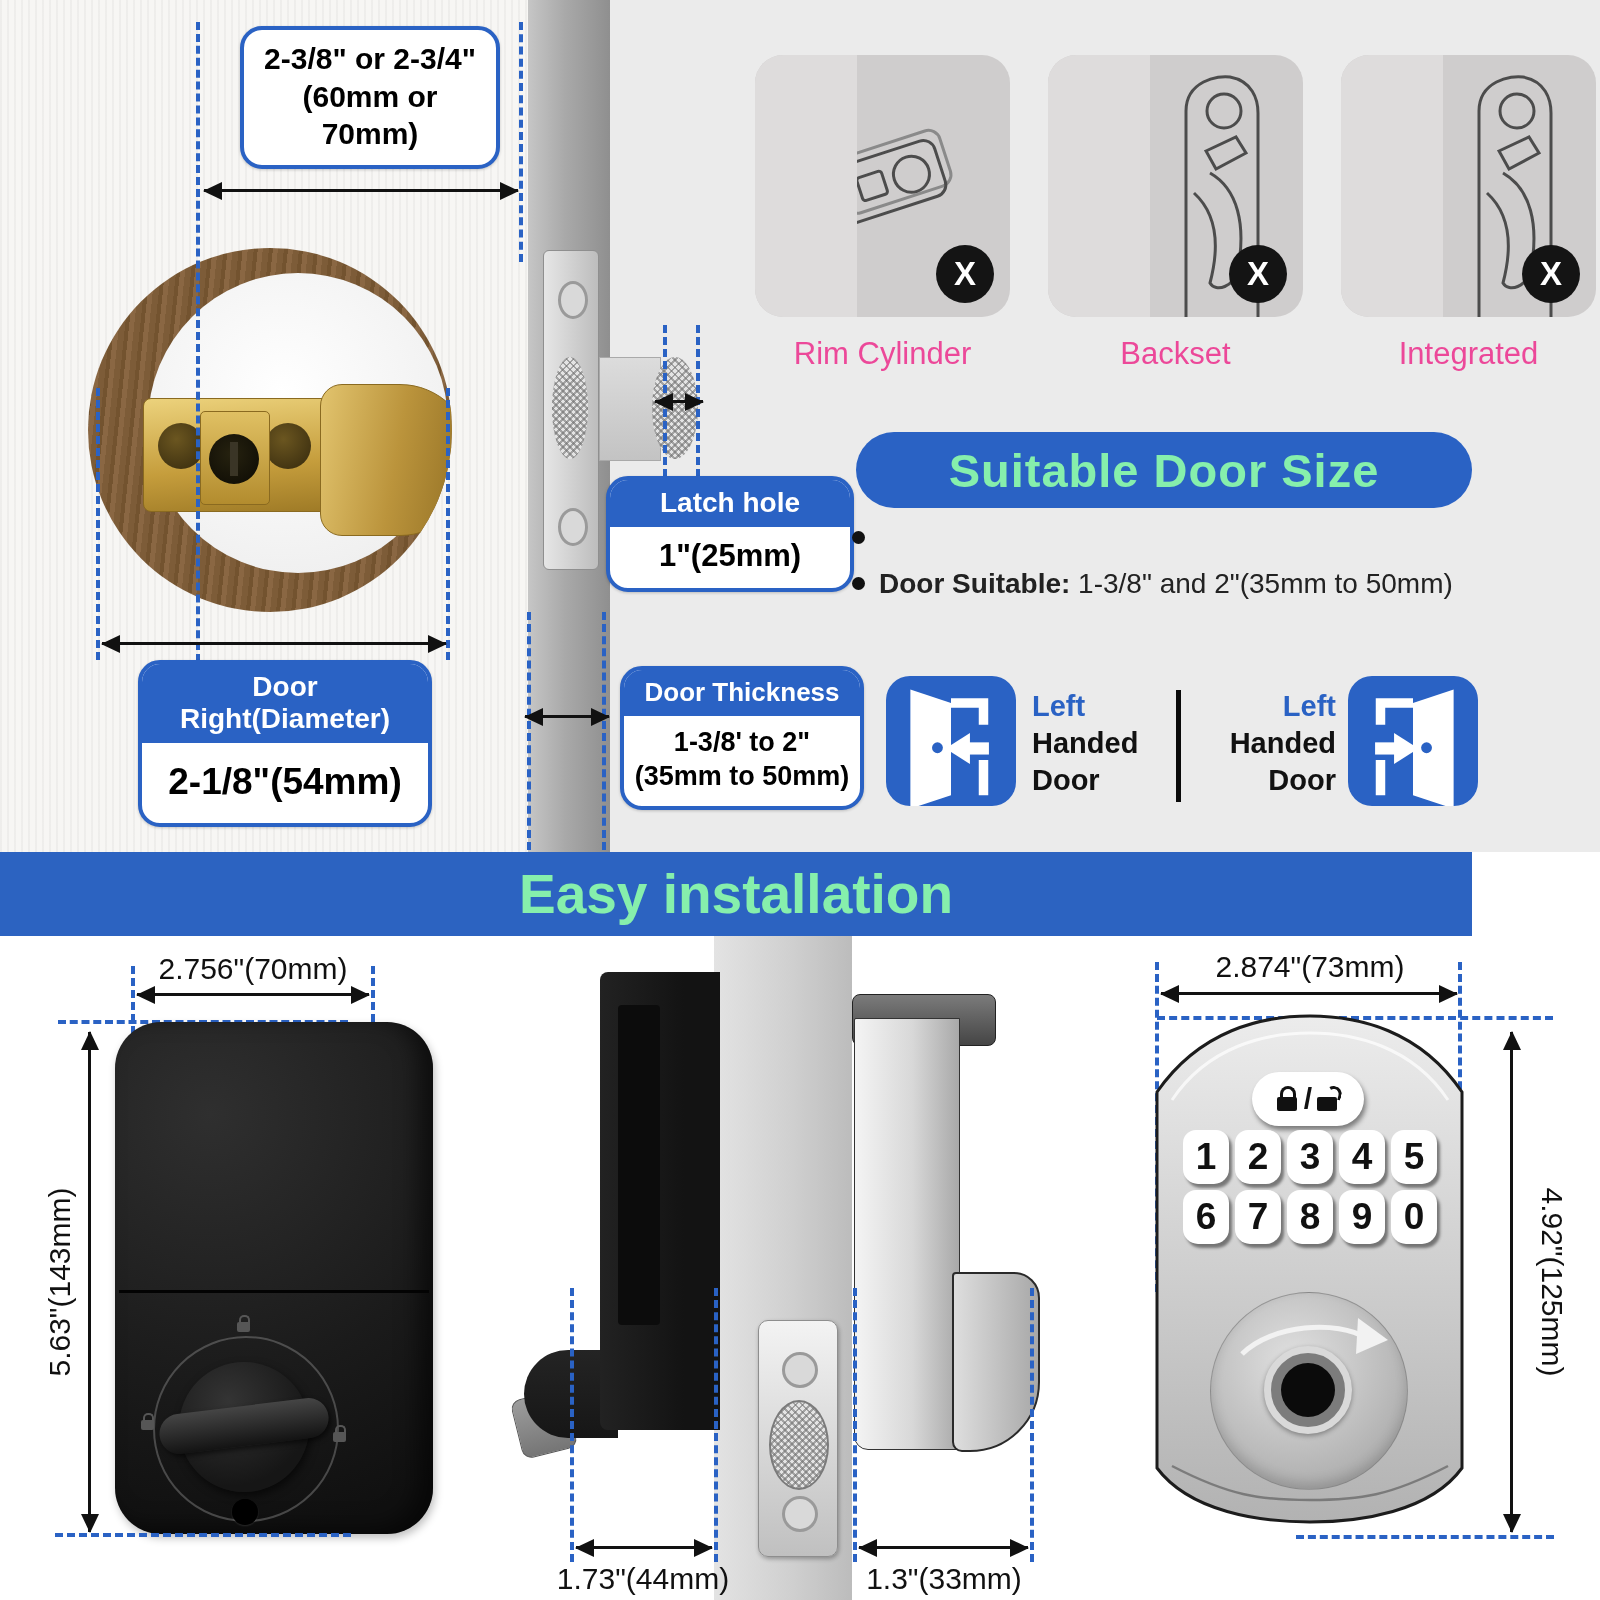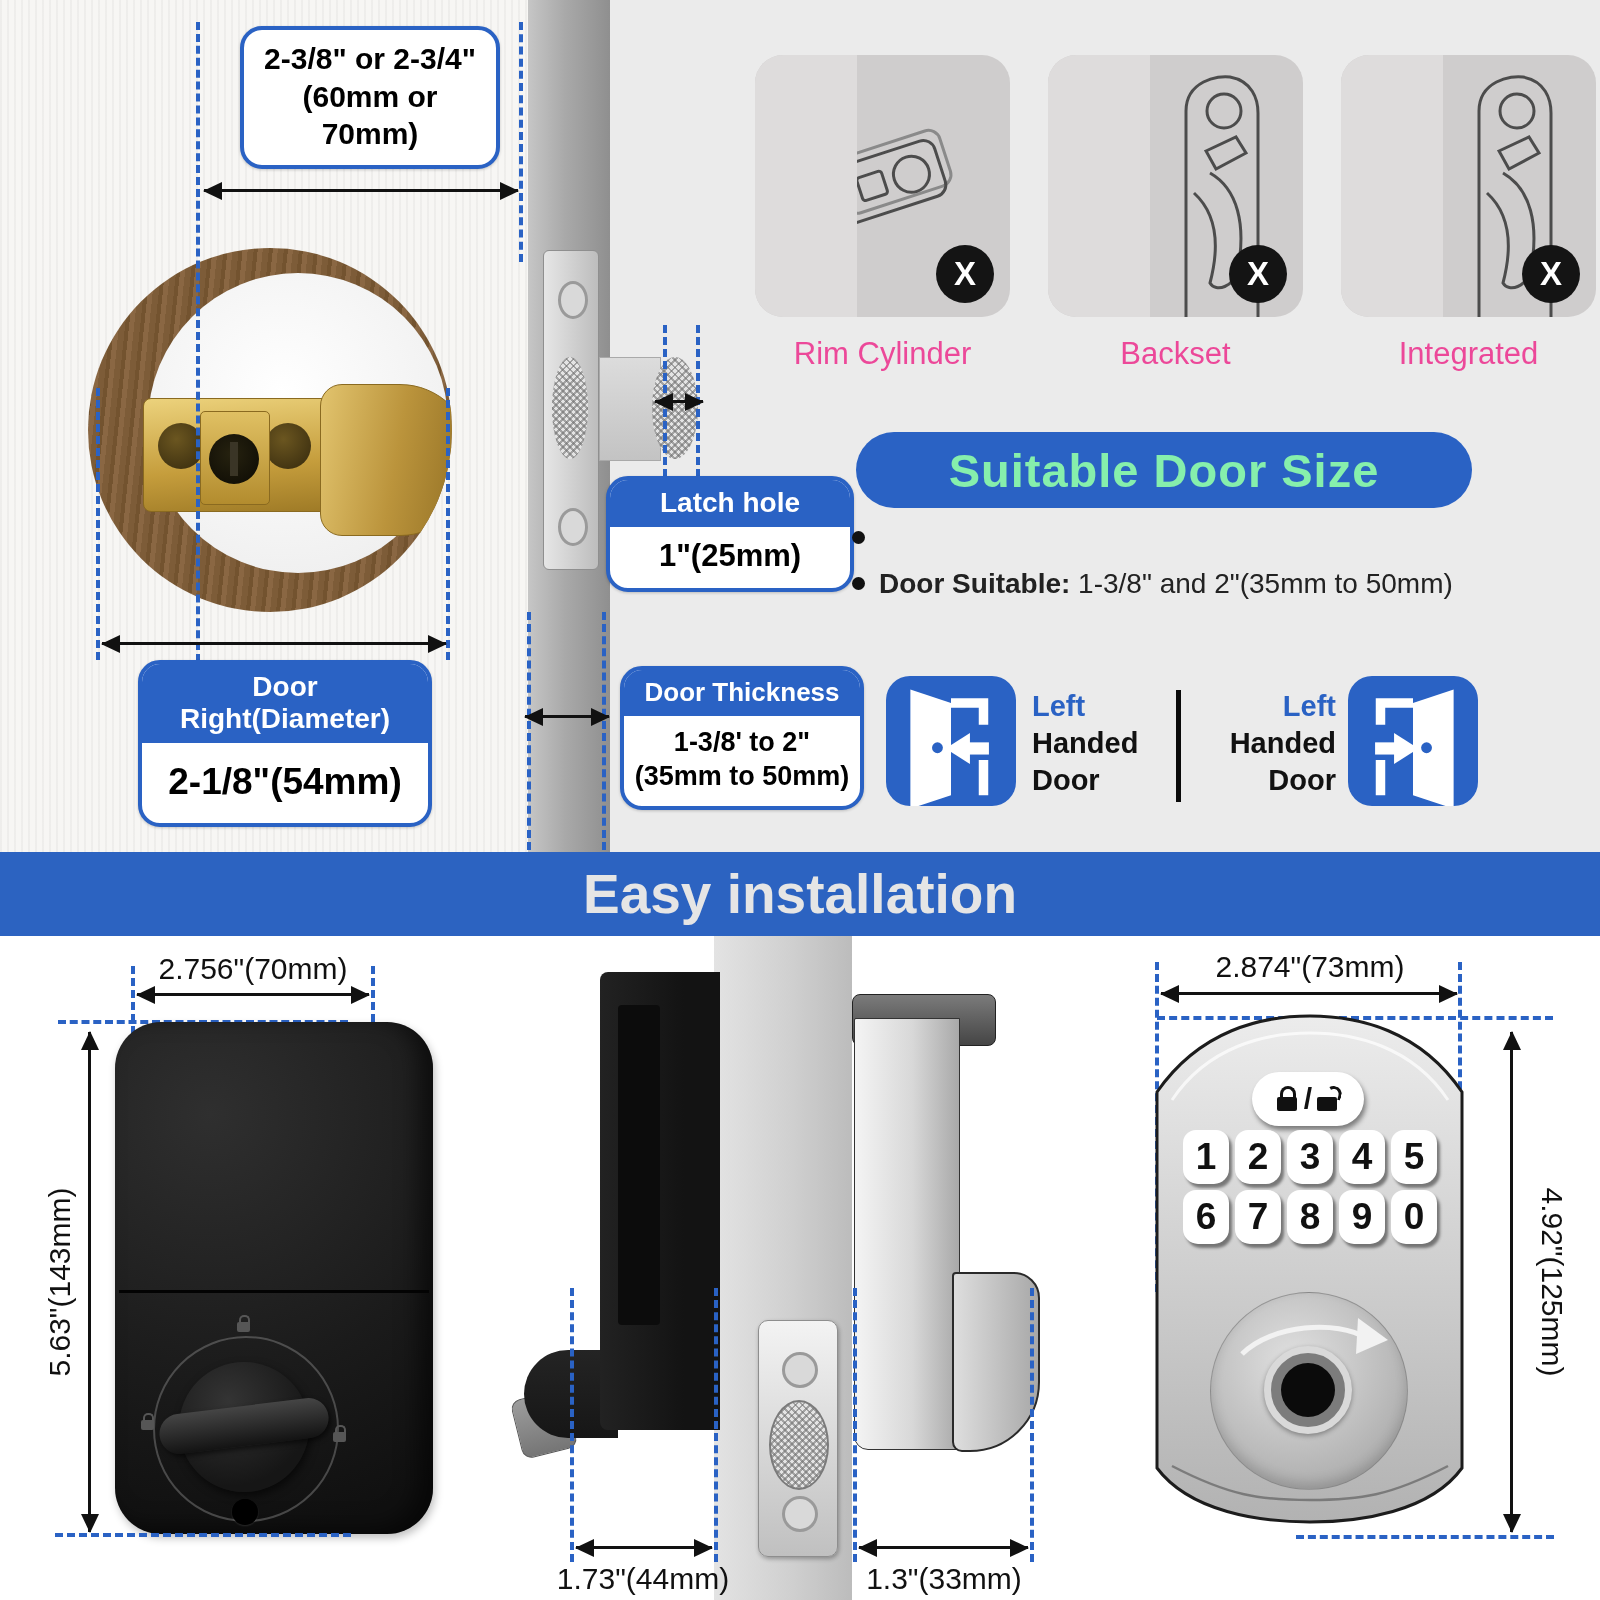--- a/index.html
+++ b/index.html
@@ -50,22 +50,22 @@
     justify-content:center;font-weight:bold;font-size:47px;letter-spacing:1px;}
   .bullet-row{display:flex;align-items:flex-start;font-size:28px;color:#222;}
   .bullet-dot{width:13px;height:13px;border-radius:50%;background:#111;margin:9px 14px 0 0;flex:none;}
 
   .hand-icon{width:130px;height:130px;border-radius:24px;background:#2a62c4;}
   .hand-text{font-size:29px;font-weight:bold;line-height:37px;color:#111;}
   .hand-accent{color:#2a62c4;}
   .hand-divider{width:5px;background:#0a0a0a;}
 
   
-  .banner{left:0;top:852px;width:1600px;height:84px;background:#2c63c1;display:flex;
-    align-items:center;justify-content:center;color:#e5e5e5;font-weight:bold;font-size:55px;}
+  .banner{left:0;top:852px;width:1472px;height:84px;background:#2c63c1;display:flex;
+    align-items:center;justify-content:center;color:#86efac;font-weight:bold;font-size:55px;}
 
   
   .photo{border-radius:50%;overflow:hidden;
     background:repeating-linear-gradient(96deg,#73532f 0 4px,#8a6743 4px 9px,#7d5c38 9px 15px);}
   .photo-inner{position:absolute;left:60px;top:25px;width:300px;height:300px;border-radius:50%;
     background:radial-gradient(circle at 45% 40%,#ffffff,#efefef 80%);}
   .brass-plate{position:absolute;left:55px;top:150px;width:192px;height:112px;border-radius:8px;
     background:linear-gradient(175deg,#ecd27c,#c59d3c 60%,#9e7a26);border:1px solid #8a6a20;}
   .brass-hole{position:absolute;width:46px;height:46px;border-radius:50%;
     background:radial-gradient(circle at 40% 35%,#6b5620,#35290d);}

